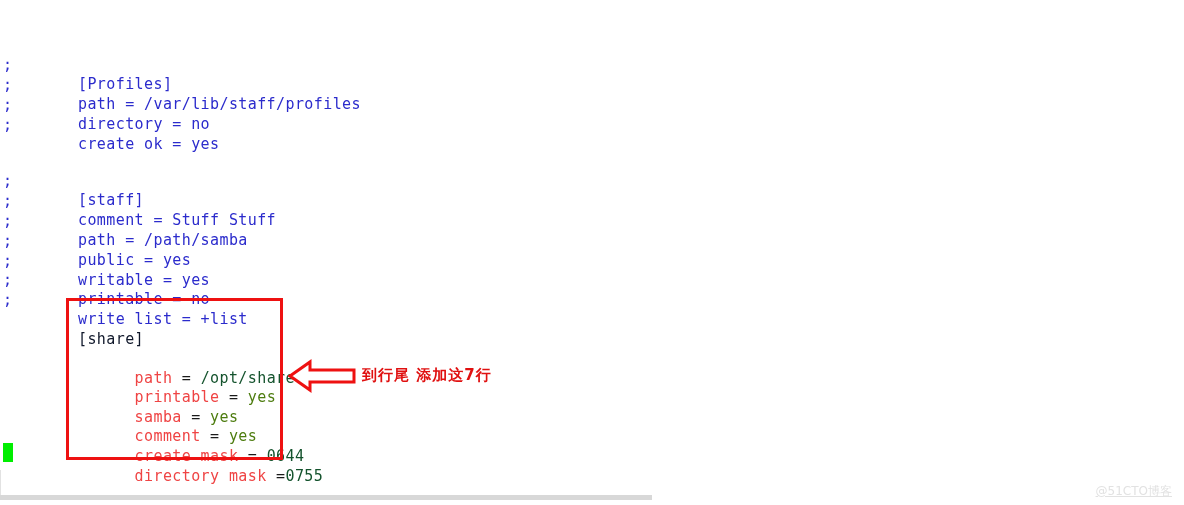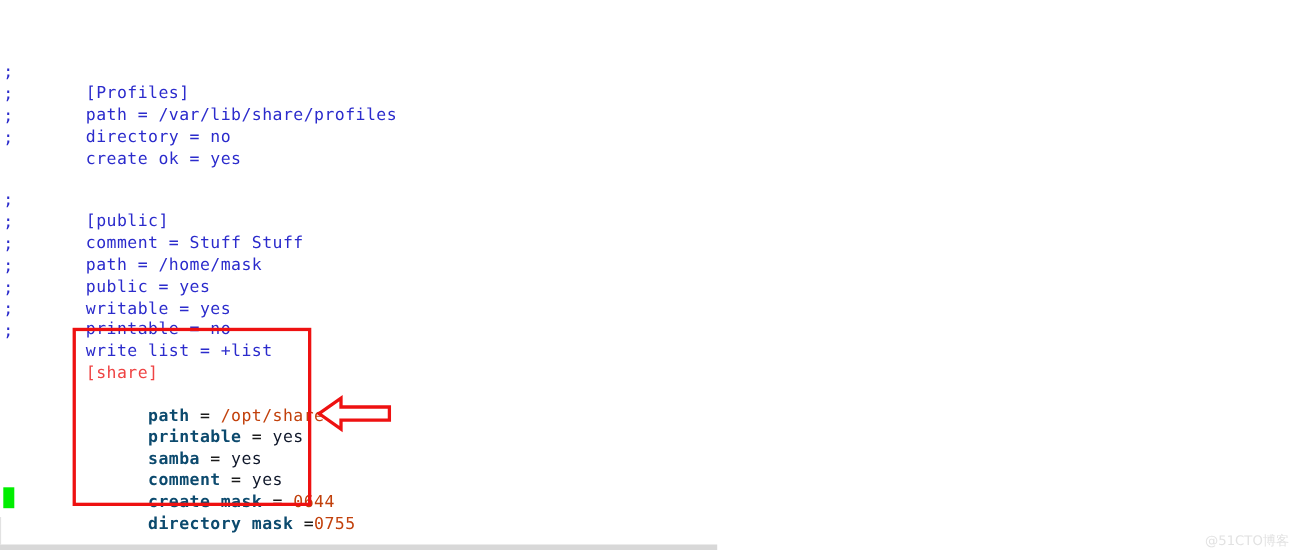--- a/index.html
+++ b/index.html
@@ -47,24 +47,24 @@
   .ltext {
     position: absolute;
     left: 78px;
     white-space: pre;
   }
 
   
   .blue .gutter, .blue .ltext { color: #2b2bcc; }
 
   
-  .sect   { color: #ef4444; }
-  .key    { color: #0c4a6e; font-weight: bold; }
-  .val-rd { color: #0f172a; }
-  .val-dk { color: #c2410c; }
+  .sect   { color: #0f172a; }
+  .key    { color: #ef4444; }
+  .val-rd { color: #4d7c0f; }
+  .val-dk { color: #14532d; }
   .eq     { color: #1a1a1a; }
 
   
   #redbox {
     position: absolute;
     left: 66px;
     top: 298px;
     width: 217px;
     height: 162px;
     border: 3px solid #ee1111;
@@ -131,55 +131,56 @@
     background: #e2e2e2;
   }
   #watermark {
     position: absolute;
     right: 12px;
     top: 483px;
     color: #e2e2e2;
     font-family: "DejaVu Sans", "Liberation Sans", sans-serif;
     font-size: 12px;
     white-space: pre;
+    text-decoration: underline;
   }
 </style>
 </head>
 <body>
 
 <div id="editor">
 
   <div class="code-line blue" style="top:36px">
     <span class="gutter">;</span>
     <span class="ltext">[Profiles]</span>
   </div>
   <div class="code-line blue" style="top:56px">
     <span class="gutter">;</span>
-    <span class="ltext">path = /var/lib/share/profiles</span>
+    <span class="ltext">path = /var/lib/staff/profiles</span>
   </div>
   <div class="code-line blue" style="top:76px">
     <span class="gutter">;</span>
     <span class="ltext">directory = no</span>
   </div>
   <div class="code-line blue" style="top:96px">
     <span class="gutter">;</span>
     <span class="ltext">create ok = yes</span>
   </div>
 
   <div class="code-line blue" style="top:152px">
     <span class="gutter">;</span>
-    <span class="ltext">[public]</span>
+    <span class="ltext">[staff]</span>
   </div>
   <div class="code-line blue" style="top:172px">
     <span class="gutter">;</span>
     <span class="ltext">comment = Stuff Stuff</span>
   </div>
   <div class="code-line blue" style="top:192px">
     <span class="gutter">;</span>
-    <span class="ltext">path = /home/mask</span>
+    <span class="ltext">path = /path/samba</span>
   </div>
   <div class="code-line blue" style="top:212px">
     <span class="gutter">;</span>
     <span class="ltext">public = yes</span>
   </div>
   <div class="code-line blue" style="top:232px">
     <span class="gutter">;</span>
     <span class="ltext">writable = yes</span>
   </div>
   <div class="code-line blue" style="top:251px">
@@ -232,19 +233,20 @@
   </div>
 
   <div id="redbox"></div>
 
   <div id="cursor"></div>
 
   <svg id="arrow" viewBox="0 0 68 36">
     <polygon points="2,18 22,4 22,12 66,12 66,24 22,24 22,32" fill="#ffffff" stroke="#ee1111" stroke-width="3" stroke-linejoin="miter"></polygon>
   </svg>
 
+  <div id="annot">到行尾 添加这7行</div>
 
 </div>
 
 <div id="bottom-edge"></div>
 <div id="left-rule"></div>
 <div id="hscrollbar"></div>
 <div id="watermark">@51CTO博客</div>
 
 </body></html>

